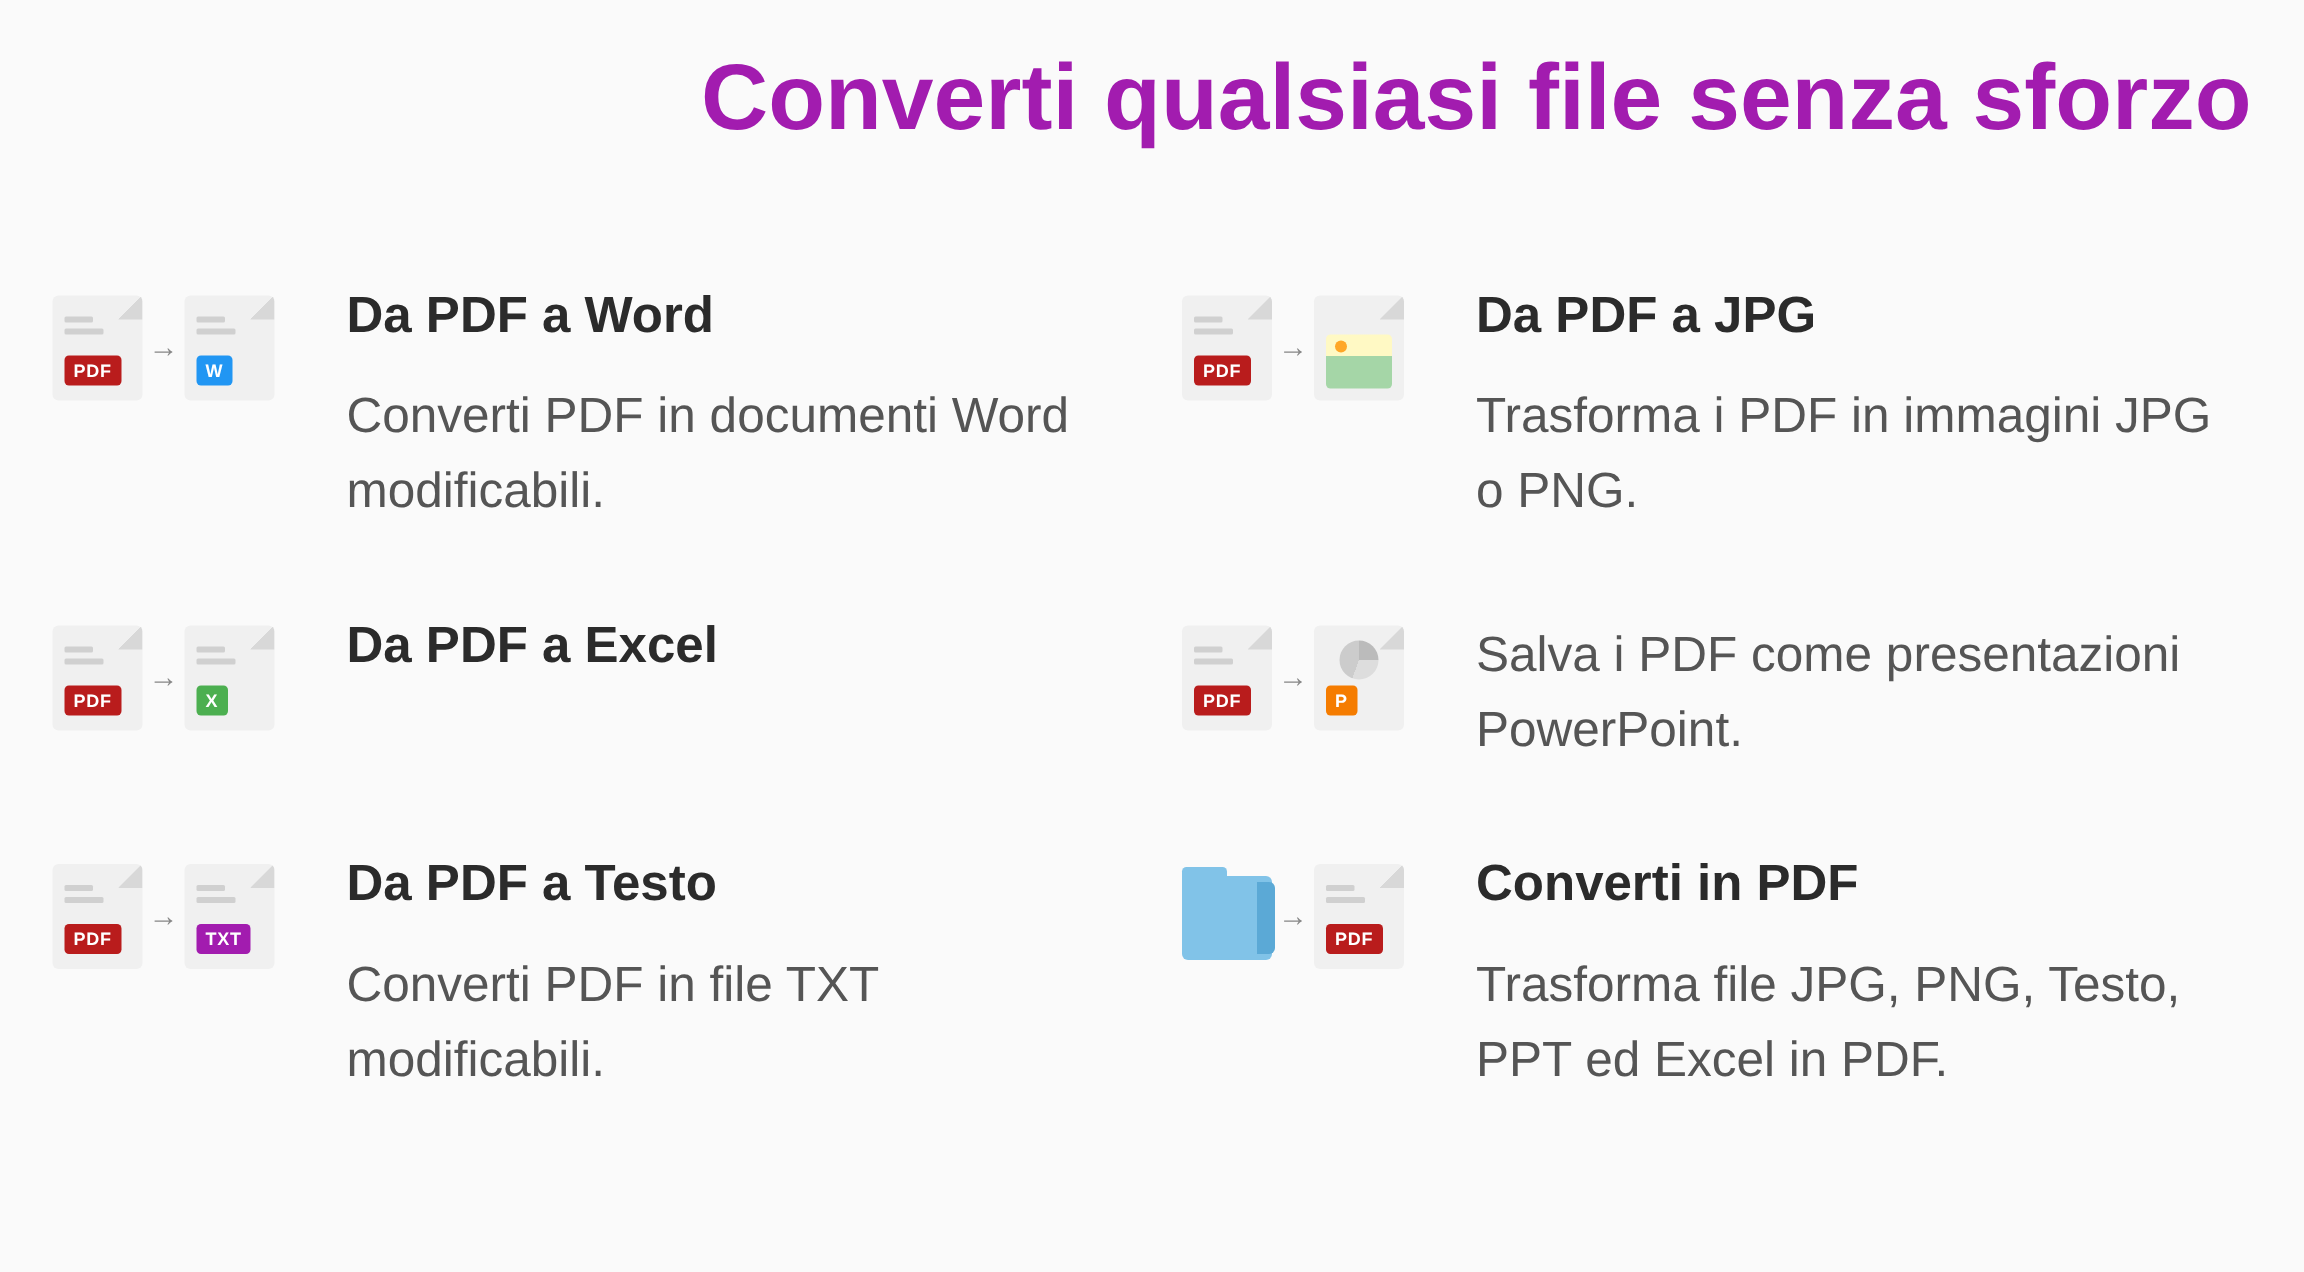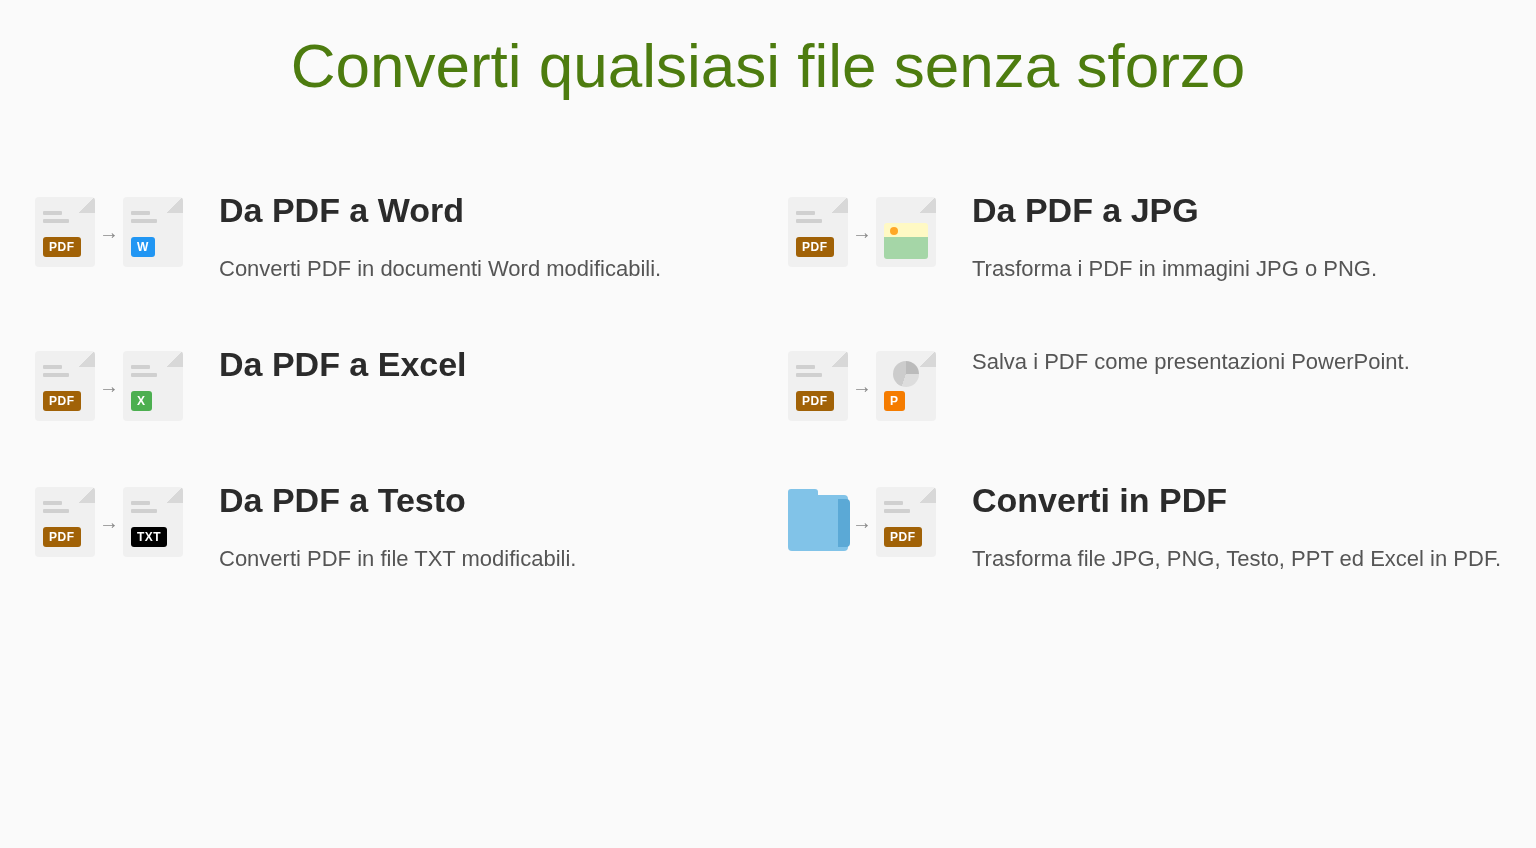--- a/index.html
+++ b/index.html
@@ -11,24 +11,24 @@
       font-family: 'Segoe UI', -apple-system, BlinkMacSystemFont, sans-serif;
       background: #fafafa;
       width: 1536px;
       height: 848px;
       overflow: hidden;
     }
     .container {
       padding: 30px 35px;
     }
     .main-title {
-      text-align: center;
+      text-align: right;
       font-size: 62px;
-      font-weight: 400;
-      color: #4d7c0f;
+      font-weight: 700;
+      color: #a21caf;
       margin-bottom: 90px;
     }
     .grid {
       display: grid;
       grid-template-columns: 1fr 1fr;
       column-gap: 40px;
       row-gap: 60px;
     }
     .card {
       display: flex;
@@ -92,24 +92,24 @@
       position: absolute;
       bottom: 10px;
       left: 8px;
       padding: 3px 6px;
       font-size: 12px;
       font-weight: 700;
       color: white;
       border-radius: 3px;
       letter-spacing: 0.5px;
     }
-    .badge-pdf { background: #a16207; }
+    .badge-pdf { background: #b91c1c; }
     .badge-w { background: #2196f3; }
     .badge-x { background: #4caf50; }
-    .badge-txt { background: #000000; text-align: center; }
+    .badge-txt { background: #a21caf; text-align: center; }
     .badge-p { background: #f57c00; }
     .arrow-icon {
       color: #888;
       font-size: 20px;
     }
     .image-icon {
       width: 60px;
       height: 70px;
       background: #f0f0f0;
       border-radius: 4px;
@@ -183,29 +183,30 @@
       position: absolute;
       top: 4px;
       right: -2px;
       width: 12px;
       height: 48px;
       background: #5ba9d6;
       border-radius: 0 4px 4px 0;
     }
     .card-text {
       flex: 1;
+      margin-left: 12px;
     }
     .card-title {
       font-size: 34px;
       font-weight: 700;
       color: #2b2b2b;
       margin-bottom: 22px;
     }
     .card-desc {
-      font-size: 22px;
+      font-size: 33px;
       color: #555;
       line-height: 1.5;
     }
   </style>
 </head>
 <body>
 
 <div class="container">
   <h1 class="main-title">Converti qualsiasi file senza sforzo</h1>
 

